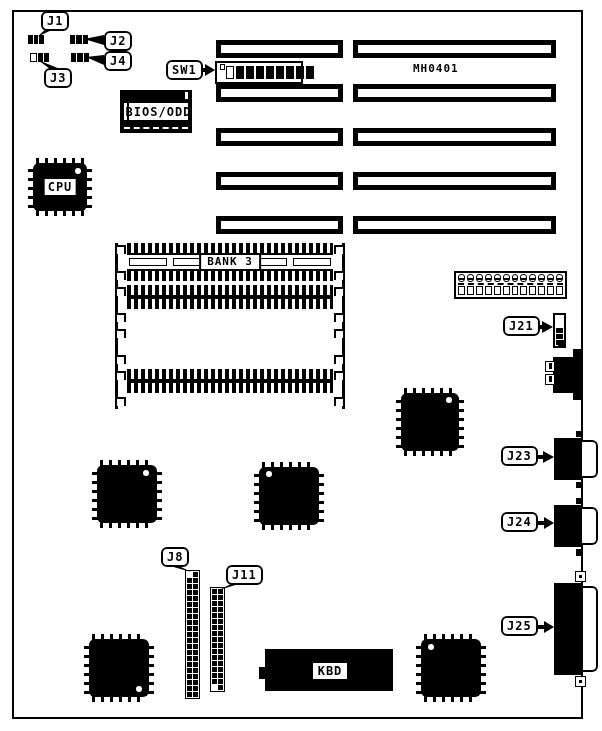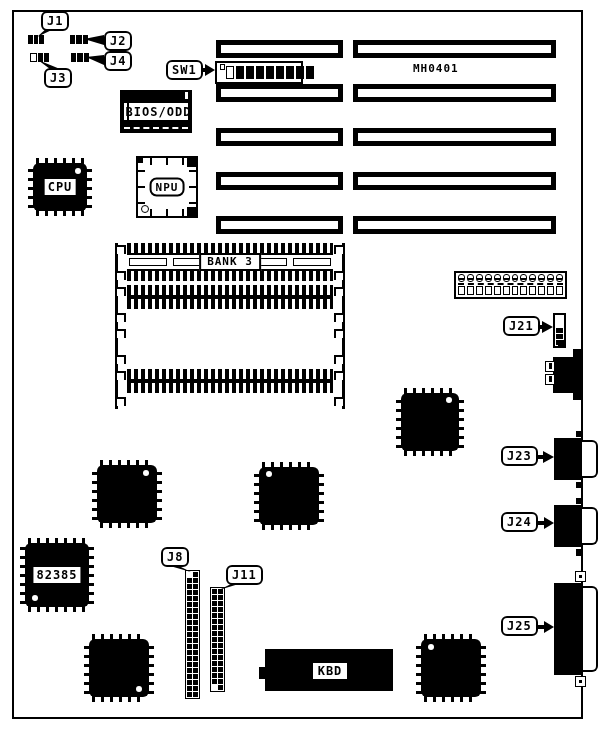--- a/index.html
+++ b/index.html
@@ -211,31 +211,20 @@
   <div class="chip" style="left:28px;top:158px;width:64px;height:58px">
     <b class="pt"></b>
       <b class="pb"></b>
     <b class="pl"></b>
       <b class="pr"></b>
     <div class="body"></div>
     <b class="dot" style="top:10px;right:11px"></b>
     <div class="chip-label">CPU</div>
   </div>
 
-  <div class="npu" style="left:136px;top:156px;width:62px;height:62px">
-    <b class="nt" style="top:0"></b>
-    <b class="nt" style="bottom:0"></b>
-    <b class="nv" style="left:0"></b>
-    <b class="nv" style="right:0"></b>
-    <b class="c-tl"></b>
-    <b class="c-tr"></b>
-    <b class="c-br"></b>
-    <b class="circ"></b>
-    <div class="npu-label">NPU</div>
-  </div>
 
   <div class="banks">
     <b class="rail" style="left:1px"></b>
     <b class="rail" style="right:1px"></b>
 
     <b class="hook l" style="left:3px;top:2px"></b>
     <b class="hook l" style="left:3px;top:28px"></b>
     <b class="hook l" style="left:3px;top:44px"></b>
     <b class="hook l" style="left:3px;top:70px"></b>
     <b class="hook l" style="left:3px;top:86px"></b>
@@ -340,29 +329,20 @@
   </div>
   <div class="chip" style="left:396px;top:388px;width:68px;height:68px">
     <b class="pt"></b>
       <b class="pb"></b>
       <b class="pl"></b>
       <b class="pr"></b>
     <div class="body"></div>
     <b class="dot" style="top:9px;right:12px"></b>
   </div>
 
-  <div class="chip" style="left:20px;top:538px;width:74px;height:74px">
-    <b class="pt"></b>
-      <b class="pb"></b>
-      <b class="pl"></b>
-      <b class="pr"></b>
-    <div class="body"></div>
-    <b class="dot" style="bottom:11px;left:12px"></b>
-    <div class="chip-label">82385</div>
-  </div>
 
   <div class="chip" style="left:84px;top:634px;width:70px;height:68px">
     <b class="pt"></b>
       <b class="pb"></b>
       <b class="pl"></b>
       <b class="pr"></b>
     <div class="body"></div>
     <b class="dot" style="bottom:10px;right:12px"></b>
   </div>
   <div class="chip" style="left:416px;top:634px;width:70px;height:68px">

